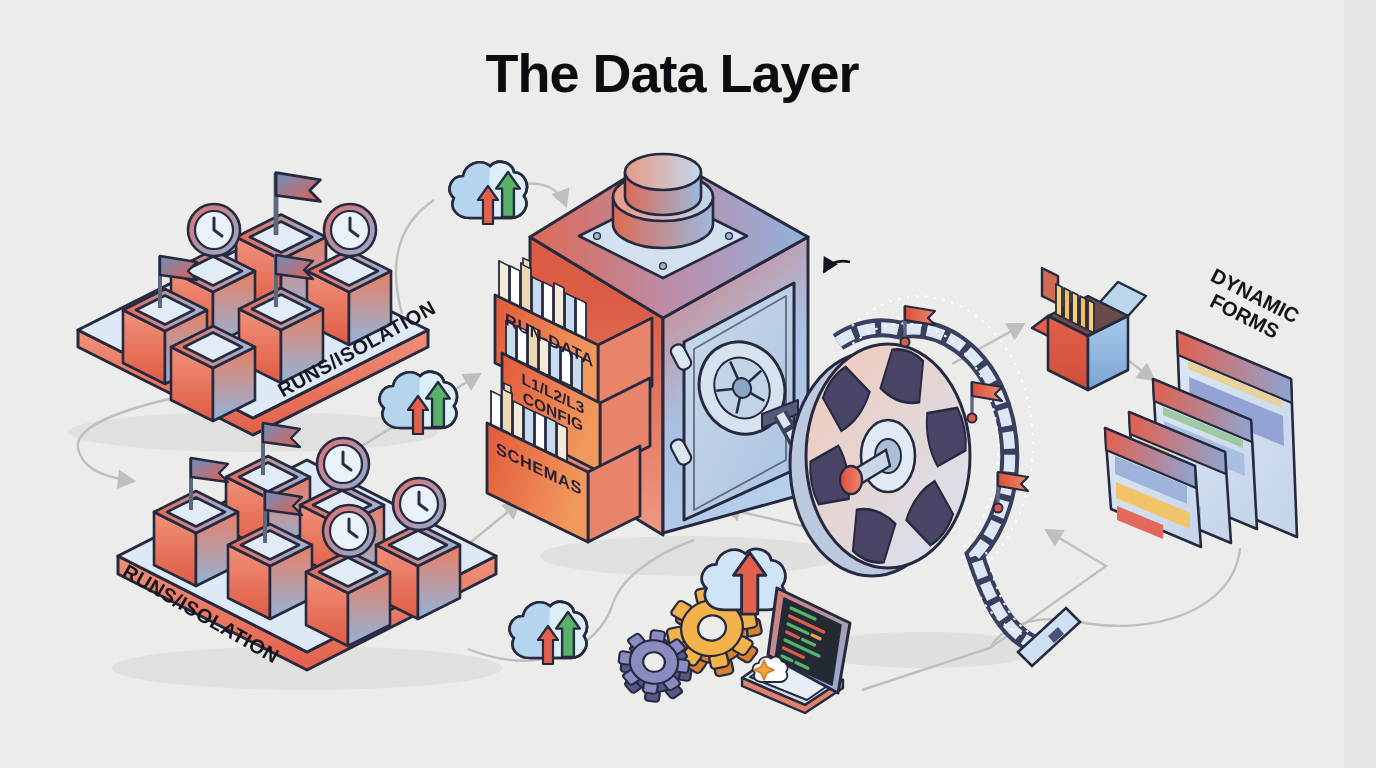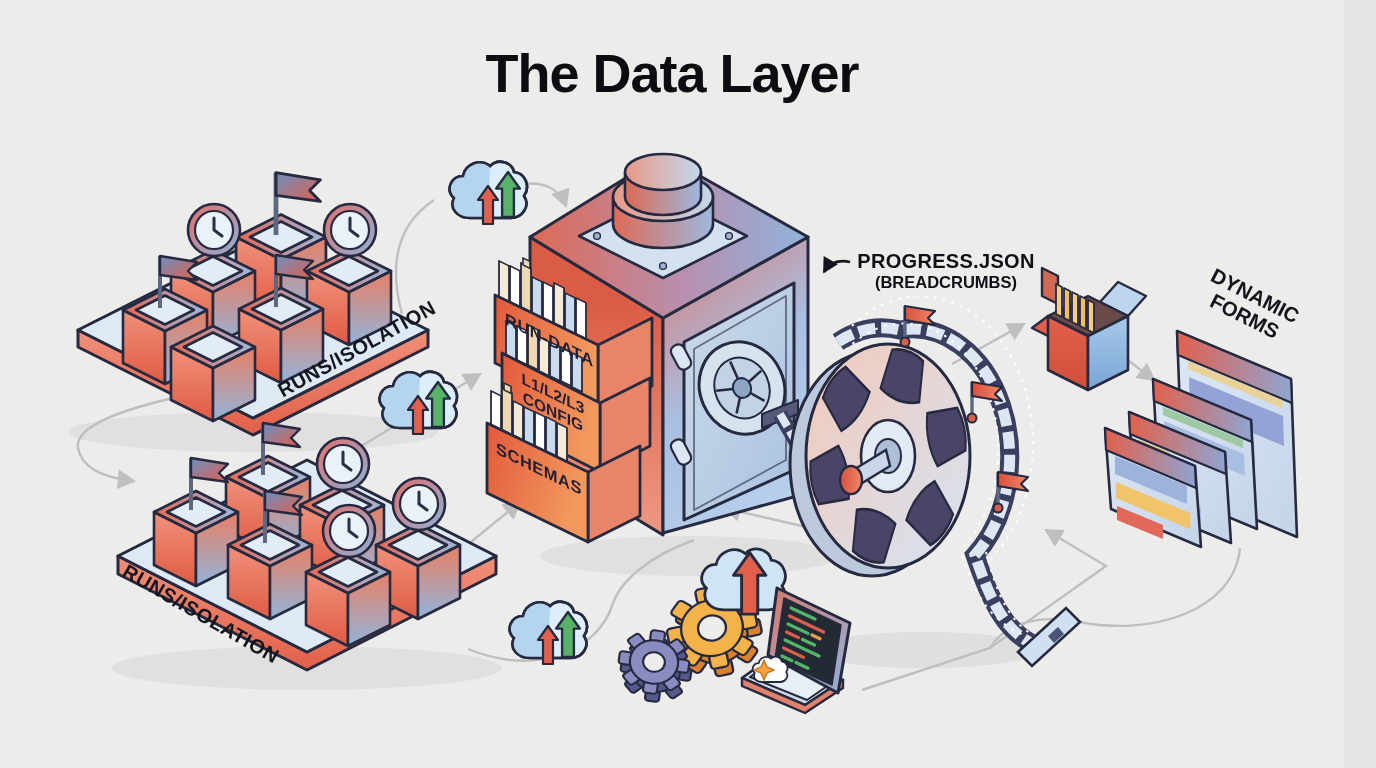--- a/index.html
+++ b/index.html
@@ -498,22 +498,18 @@
 <div class="lbl runs-top">RUNS/ISOLATION</div>
 <div class="lbl runs-bottom">RUNS/ISOLATION</div>
 
 <div class="drawer-label dl1">RUN-DATA</div>
 <div class="drawer-label dl2">
   <div>L1/L2/L3</div>
   <div>CONFIG</div>
 </div>
 <div class="drawer-label dl3">SCHEMAS</div>
 
-<div class="progress">
-  <div class="l1">PROGRESS.JSON</div>
-  <div class="l2">(BREADCRUMBS)</div>
-</div>
 
 <div class="dynamic">
   <div>DYNAMIC</div>
   <div>FORMS</div>
 </div>
 </div>
 
 </body></html>

